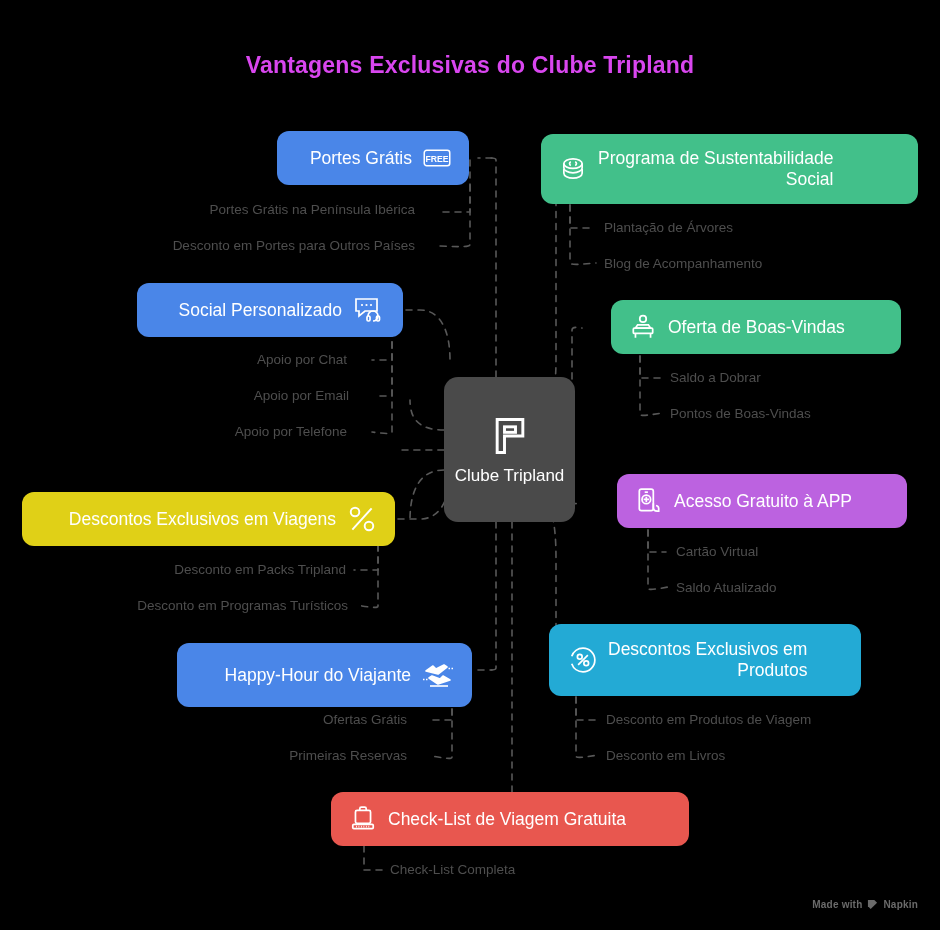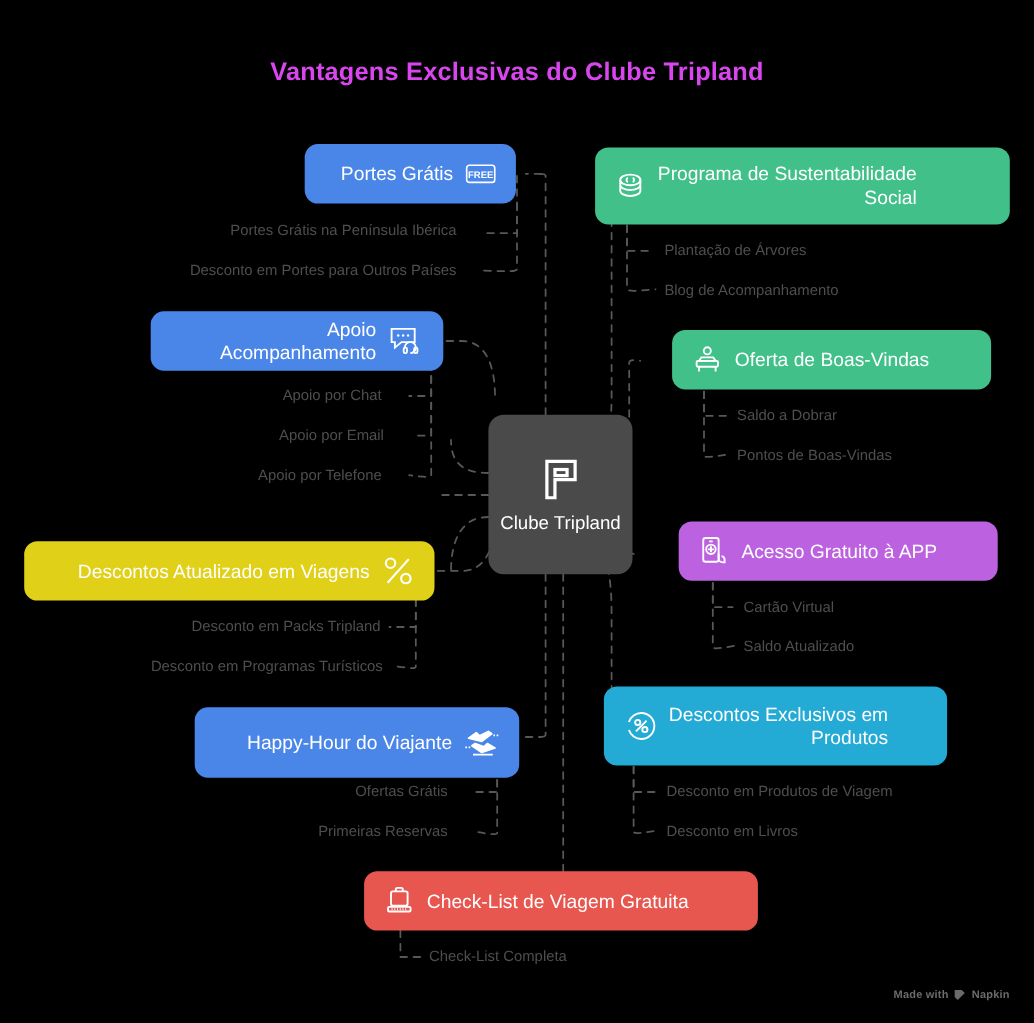--- a/index.html
+++ b/index.html
@@ -141,39 +141,39 @@
     <svg width="28" height="20" viewBox="0 0 34 22" fill="none" stroke="#fff" stroke-width="1.8">
       <rect x="1.5" y="1.5" width="31" height="19" rx="3"></rect>
       <text x="17" y="15.5" font-family="Liberation Sans, sans-serif" font-size="10.5" font-weight="bold" fill="#fff" stroke="none" text-anchor="middle">FREE</text>
     </svg>
   </span>
 </div>
 <div class="leaf r" style="left:40px; top:202px; width:375px;">Portes Grátis na Península Ibérica</div>
 <div class="leaf r" style="left:20px; top:238px; width:395px;">Desconto em Portes para Outros Países</div>
 
 <div class="node icon-right" style="left:137px; top:283px; width:266px; height:54px; background:#4a86e8;">
-  <span class="nlabel">Apoio Acompanhamento</span>
+  <span class="nlabel">Social Personalizado</span>
   <span class="nicon">
     <svg width="32" height="28" viewBox="0 0 32 28" fill="none" stroke="#fff" stroke-width="1.7">
       <path d="M3 3 H24 V15 H12 L6 20 V15 H3 Z"></path>
       <circle cx="9" cy="9" r="1.1" fill="#fff" stroke="none"></circle>
       <circle cx="13.5" cy="9" r="1.1" fill="#fff" stroke="none"></circle>
       <circle cx="18" cy="9" r="1.1" fill="#fff" stroke="none"></circle>
       <path d="M20 25 a5 5 0 0 0 5-5 a5 5 0 0 0-10 0"></path>
       <rect x="14" y="20" width="3" height="5" rx="1.3"></rect>
       <rect x="23.5" y="20" width="3" height="5" rx="1.3"></rect>
     </svg>
   </span>
 </div>
 <div class="leaf r" style="left:60px; top:352px; width:287px;">Apoio por Chat</div>
 <div class="leaf r" style="left:60px; top:388px; width:289px;">Apoio por Email</div>
 <div class="leaf r" style="left:40px; top:424px; width:307px;">Apoio por Telefone</div>
 
 <div class="node icon-right" style="left:22px; top:492px; width:373px; height:54px; background:#e0d017;">
-  <span class="nlabel">Descontos Atualizado em Viagens</span>
+  <span class="nlabel">Descontos Exclusivos em Viagens</span>
   <span class="nicon">
     <svg width="30" height="30" viewBox="0 0 28 28" fill="none" stroke="#fff" stroke-width="1.8">
       <circle cx="7.5" cy="7.5" r="4"></circle>
       <circle cx="20.5" cy="20.5" r="4"></circle>
       <path d="M23 4 L5 24"></path>
     </svg>
   </span>
 </div>
 <div class="leaf r" style="left:40px; top:562px; width:306px;">Desconto em Packs Tripland</div>
 <div class="leaf r" style="left:20px; top:598px; width:328px;">Desconto em Programas Turísticos</div>

